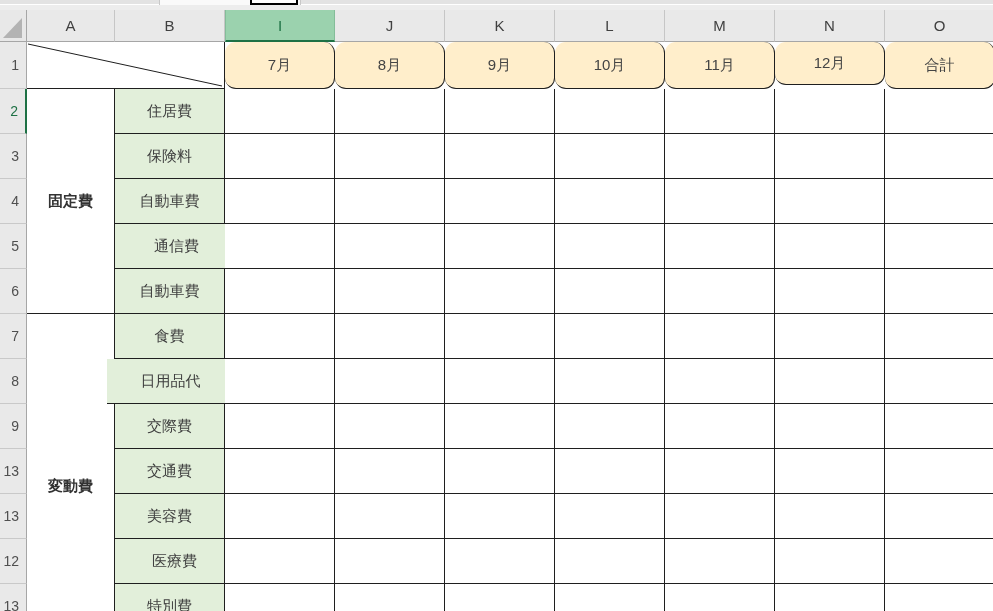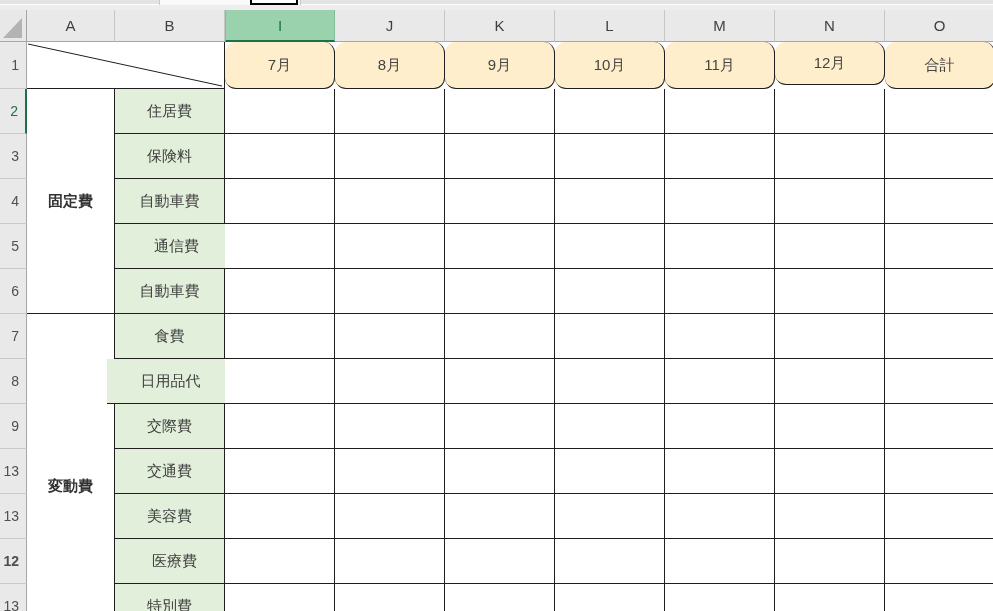--- a/index.html
+++ b/index.html
@@ -101,21 +101,21 @@
       <div class="row-header selected" style="top: 89px; height: 45px;">2</div>
       <div class="row-header" style="top: 134px; height: 45px;">3</div>
       <div class="row-header" style="top: 179px; height: 45px;">4</div>
       <div class="row-header" style="top: 224px; height: 45px;">5</div>
       <div class="row-header" style="top: 269px; height: 45px;">6</div>
       <div class="row-header" style="top: 314px; height: 45px;">7</div>
       <div class="row-header" style="top: 359px; height: 45px;">8</div>
       <div class="row-header" style="top: 404px; height: 45px;">9</div>
       <div class="row-header" style="top: 449px; height: 45px;">13</div>
       <div class="row-header" style="top: 494px; height: 45px;">13</div>
-      <div class="row-header" style="top: 539px; height: 45px; font-weight: bold;">12</div>
+      <div class="row-header" style="top: 539px; height: 45px;">12</div>
       <div class="row-header" style="top: 584px; height: 45px;">13</div>
     </div>
 
   <div class="cell" id="cell-a1b1" style="left:27px; top:42px; width:198px; height:47px;">
     <svg width="198" height="47">
       <line x1="1" y1="2" x2="195" y2="44" stroke="#1f1f1f" stroke-width="1"></line>
     </svg>
   </div>
 
   <div id="month-row">

